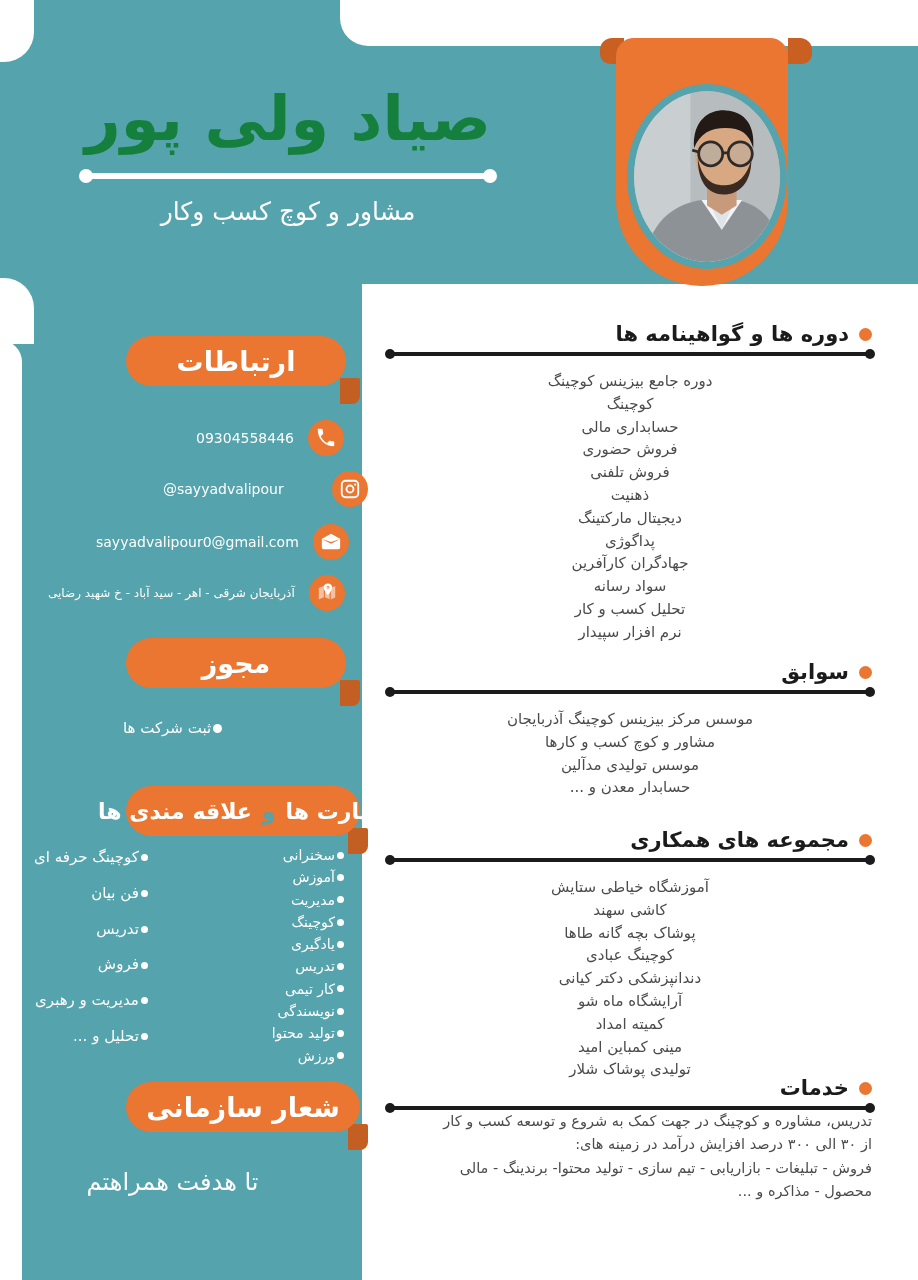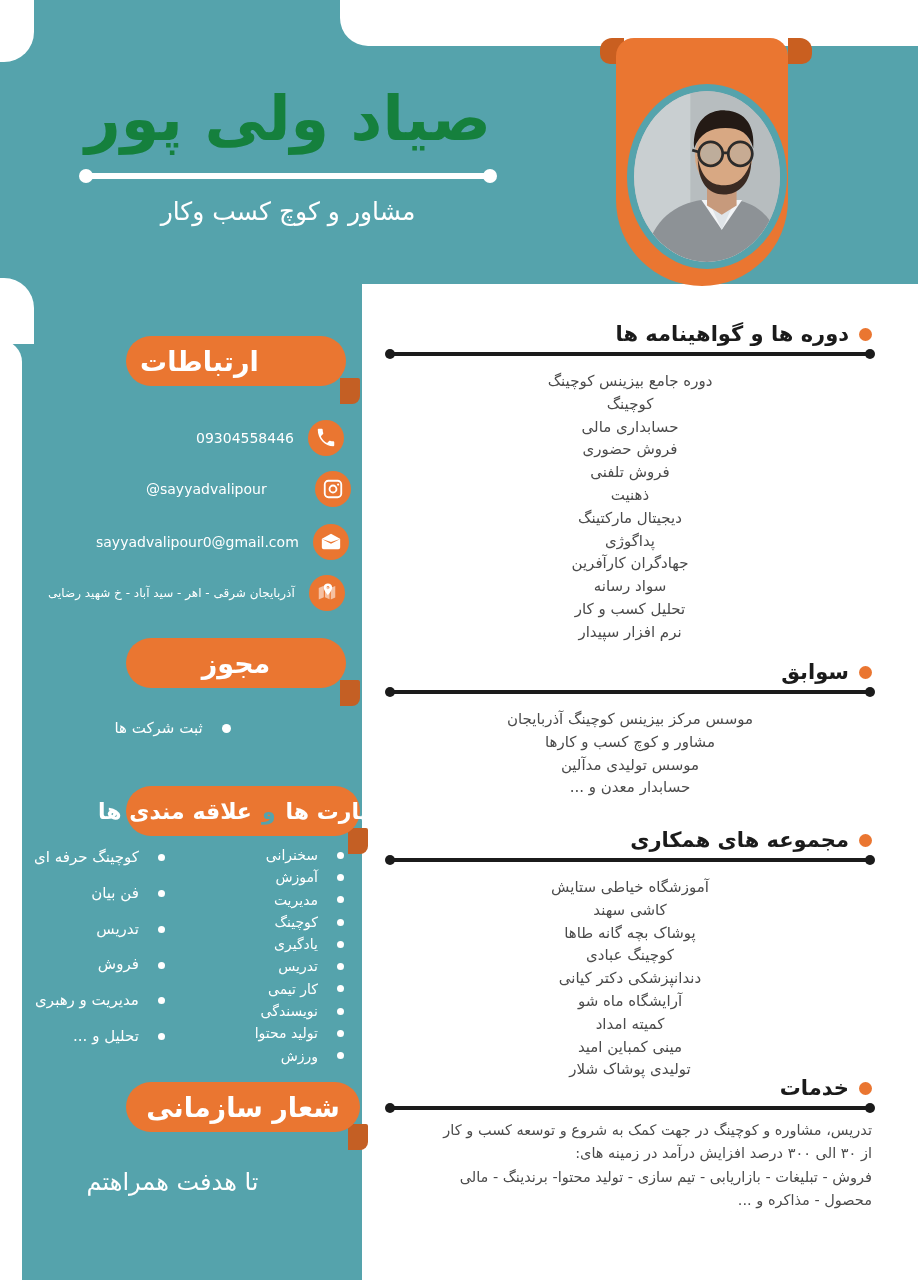--- a/index.html
+++ b/index.html
@@ -250,21 +250,21 @@
     white-space: nowrap;
     text-align: right;
   }
   .ctext.rtl { direction: rtl; font-size: 12px; }
 
   
   .li-row {
     display: flex;
     flex-direction: row;
     align-items: center;
-    gap: 19px;
+    gap: 2px;
     color: #ffffff;
     font-size: 15px;
     direction: rtl;
     line-height: 1.45;
     white-space: nowrap;
   }
   .li-dot {
     width: 7px;
     height: 7px;
     border-radius: 50%;
@@ -355,21 +355,21 @@
   .rlist {
     margin-top: 14px;
     text-align: center;
     direction: rtl;
     color: #4b4b4b;
     font-size: 15px;
     line-height: 1.52;
   }
   .rlist div { white-space: nowrap; }
   .rpara {
-    margin-top: 9px;
+    margin-top: 0;
     text-align: right;
     direction: rtl;
     color: #4b4b4b;
     font-size: 14.5px;
     line-height: 1.62;
   }
   .rpara div { white-space: nowrap; }
 </style>
 </head>
 <body>
@@ -418,35 +418,35 @@
           <circle cx="116" cy="68" r="13"></circle>
           <line x1="97" y1="67" x2="103" y2="67"></line>
           <line x1="71" y1="66" x2="64" y2="64"></line>
         </g>
         <ellipse cx="84" cy="68" rx="11" ry="11" fill="#9fb4b8" opacity="0.45"></ellipse>
         <ellipse cx="116" cy="68" rx="11" ry="11" fill="#9fb4b8" opacity="0.3"></ellipse>
       </svg>
     </div>
   </div>
 
-  <div class="pill" style="left:126px; top:336px; width:220px;justify-content:flex-end;">
+  <div class="pill" style="left:126px; top:336px; width:220px;">
     <span>ارتباطات</span>
   </div>
   <div class="pill-fold" style="left:340px; top:378px;"></div>
 
   <div class="contact-row" style="left:196px; top:420px;">
     <div class="cicon">
       <svg viewBox="0 0 24 24">
           <path d="M6.6 10.8c1.4 2.8 3.8 5.1 6.6 6.6l2.2-2.2c.3-.3.7-.4 1-.2 1.1.4 2.4.6 3.6.6.6 0 1 .4 1 1V20c0 .6-.4 1-1 1C11 21 3 13 3 3c0-.6.4-1 1-1h3.4c.6 0 1 .4 1 1 0 1.3.2 2.5.6 3.6.1.4 0 .8-.2 1.1l-2.2 2.1z"></path>
         </svg>
     </div>
     <div class="ctext">09304558446</div>
   </div>
 
-  <div class="contact-row" style="left:146px; top:471px;gap:48px;">
+  <div class="contact-row" style="left:163px; top:471px;gap:48px;">
     <div class="cicon">
       <svg viewBox="0 0 24 24">
           <path d="M7 2h10a5 5 0 0 1 5 5v10a5 5 0 0 1-5 5H7a5 5 0 0 1-5-5V7a5 5 0 0 1 5-5zm0 2a3 3 0 0 0-3 3v10a3 3 0 0 0 3 3h10a3 3 0 0 0 3-3V7a3 3 0 0 0-3-3H7zm5 3.2A4.8 4.8 0 1 1 7.2 12 4.8 4.8 0 0 1 12 7.2zm0 2A2.8 2.8 0 1 0 14.8 12 2.8 2.8 0 0 0 12 9.2zM17.6 6a1.2 1.2 0 1 1-1.2 1.2A1.2 1.2 0 0 1 17.6 6z"></path>
         </svg>
     </div>
     <div class="ctext">@sayyadvalipour</div>
   </div>
 
   <div class="contact-row" style="left:96px; top:524px;">
     <div class="cicon">

